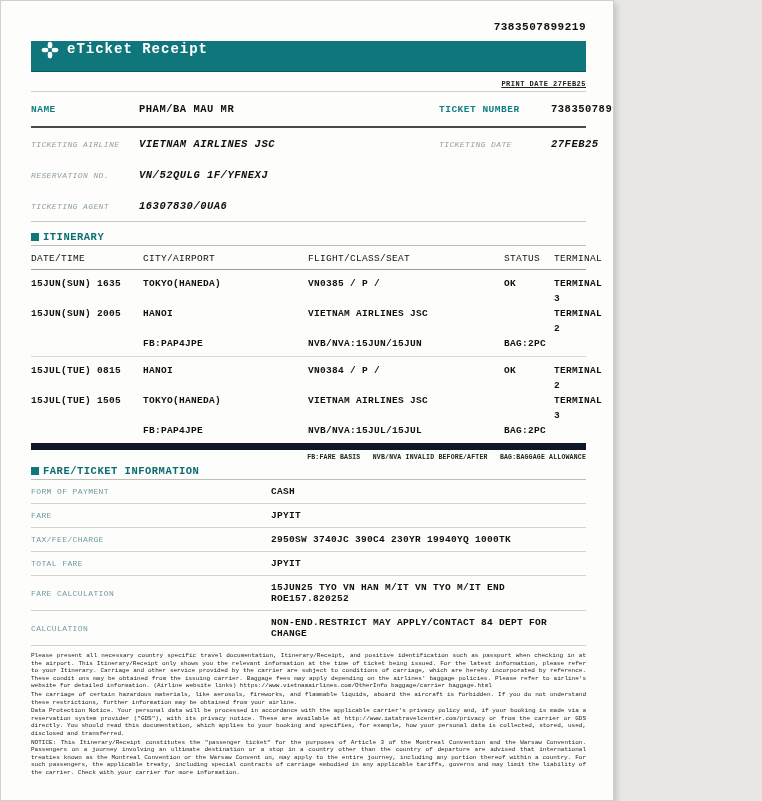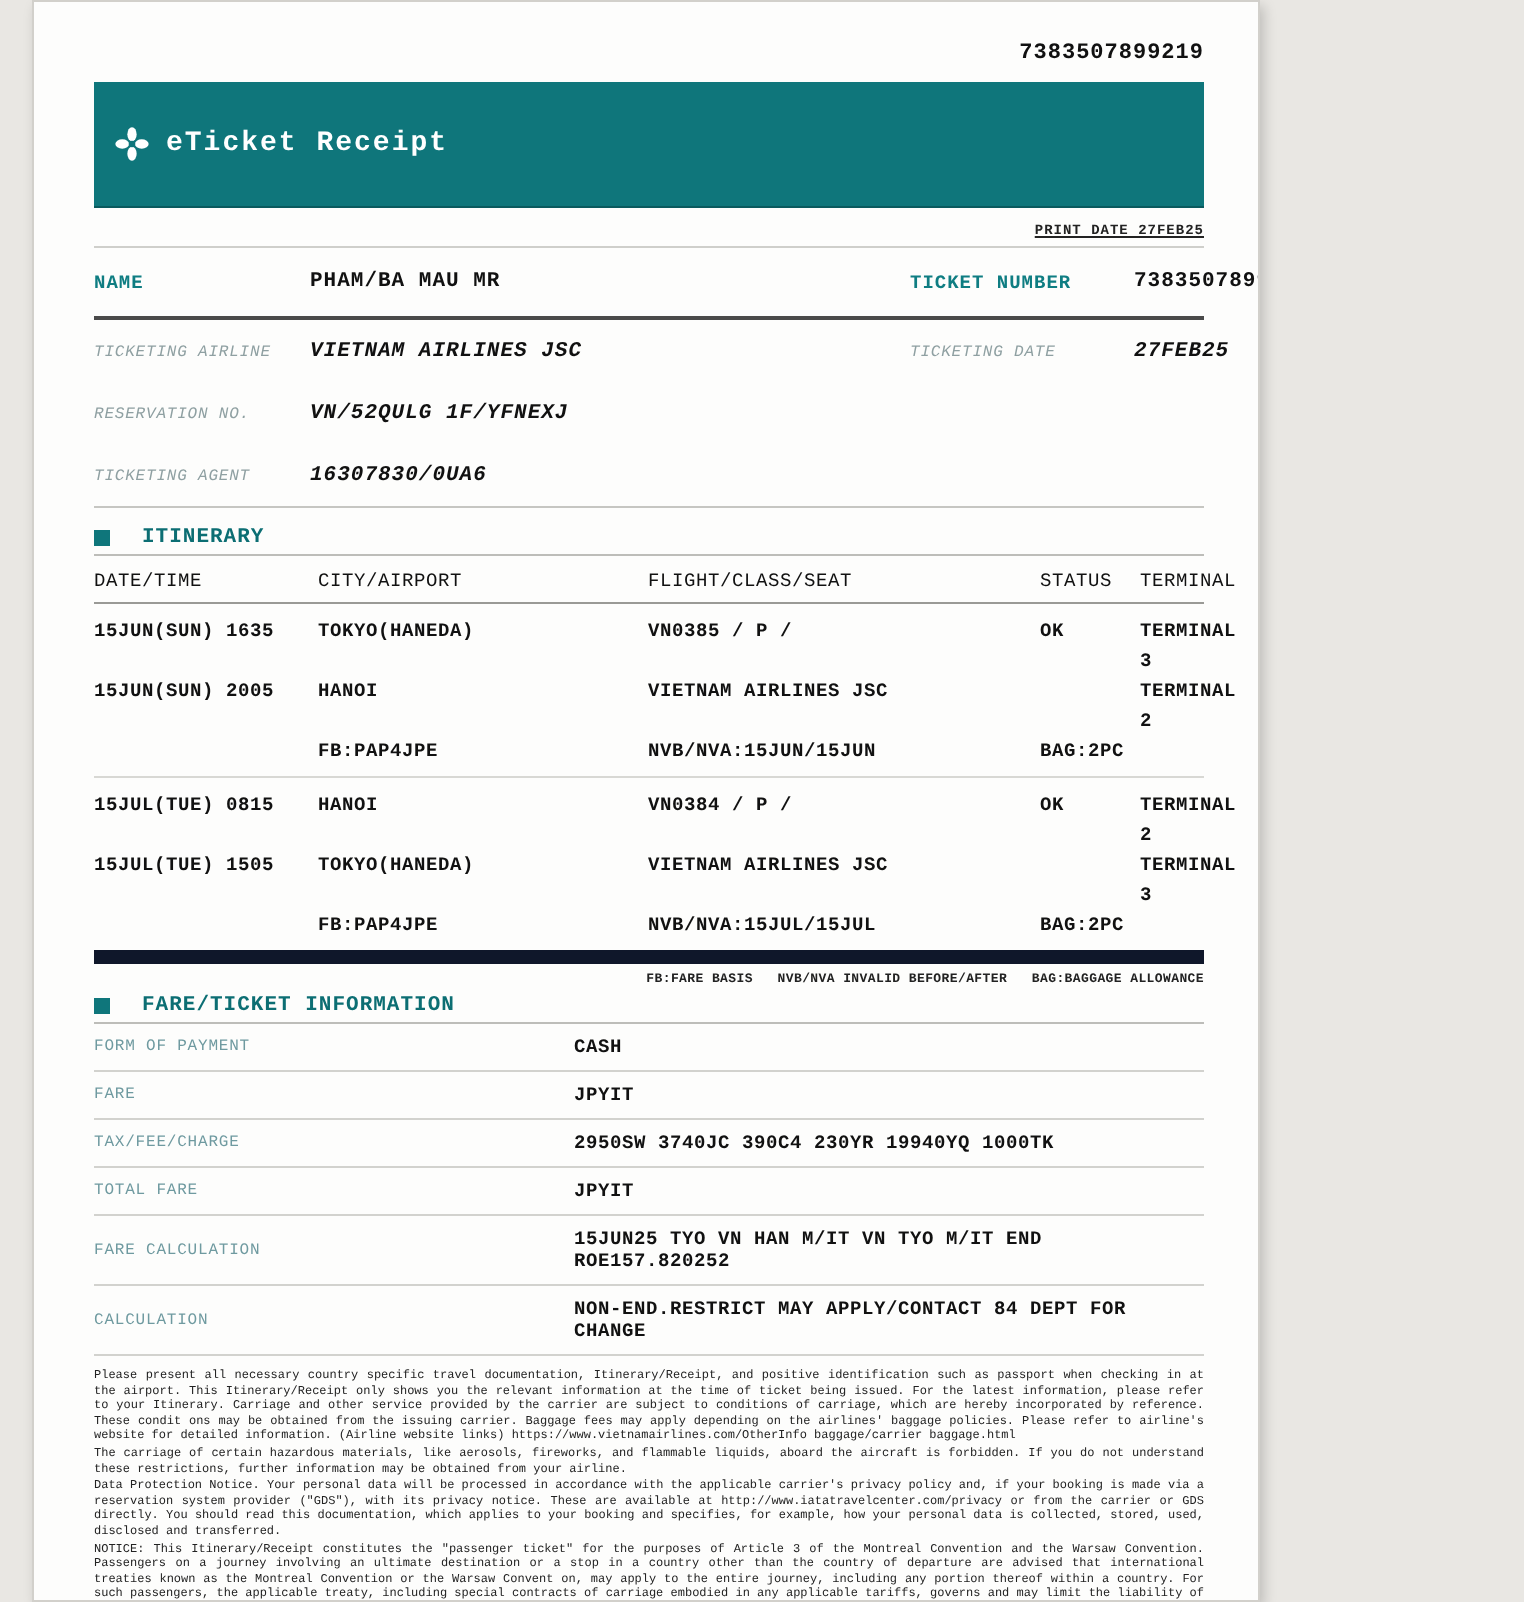--- a/index.html
+++ b/index.html
@@ -6,30 +6,29 @@
   .page{
     position:relative;
     width:614px;height:801px;
     background:#fdfdfc;
     border:1px solid #d2d0cb;
     box-shadow:2px 3px 6px rgba(0,0,0,.18);
     box-sizing:border-box;
     font-family:"Liberation Mono","DejaVu Sans Mono",monospace;
     color:#1a1a1a;
     overflow:hidden;
-    margin-left:16px;
   }
   .content{position:absolute;left:30px;right:27px;top:0;}
   .doc-number{
     text-align:right;font-size:11px;font-weight:bold;letter-spacing:.5px;
     padding-top:20px;color:#111;
   }
   .header-bar{
     margin-top:8px;height:30px;background:#0f767b;
-    display:flex;align-items:center;gap:8px;padding:16px 10px;
+    display:flex;gap:8px;padding:0 10px;
     box-shadow:0 1px 0 #0a5a5e;
   }
   .logo{display:inline-flex;width:18px;height:18px;}
   .header-title{color:#fff;font-size:14px;font-weight:bold;letter-spacing:1px;}
   .print-date{
     text-align:right;font-size:7px;font-weight:bold;letter-spacing:.5px;
     padding:9px 0 3px 0;color:#222;text-decoration:underline;
   }
   
   .name-row{
@@ -42,21 +41,21 @@
   .lbl-teal{color:#0f7d82;font-weight:bold;font-size:9.5px;letter-spacing:.5px;}
   .val{font-weight:bold;font-size:10.5px;color:#111;letter-spacing:.5px;}
   .info-row{
     display:grid;grid-template-columns:108px 300px 112px auto;
     align-items:center;padding:10px 0 9px 0;font-style:italic;
   }
   .lbl-grey{color:#8fa0a2;font-size:8px;letter-spacing:.4px;}
   .info-sep{border-bottom:1px solid #c6c6c2;}
   
   .section-head{
-    display:flex;align-items:center;gap:16px;
+    display:flex;align-items:center;gap:4px;
     margin-top:9px;padding-bottom:2px;border-bottom:1px solid #bdbdb9;
   }
   .sq{width:8px;height:8px;background:#0f767b;display:inline-block;}
   .section-title{color:#0c6e73;font-weight:bold;font-size:10.5px;letter-spacing:.5px;}
   
   .itin-grid{
     display:grid;grid-template-columns:112px 165px 196px 50px auto;
     column-gap:0;
   }
   .itin-head{padding:7px 0 5px 0;border-bottom:1px solid #9a9a96;}

